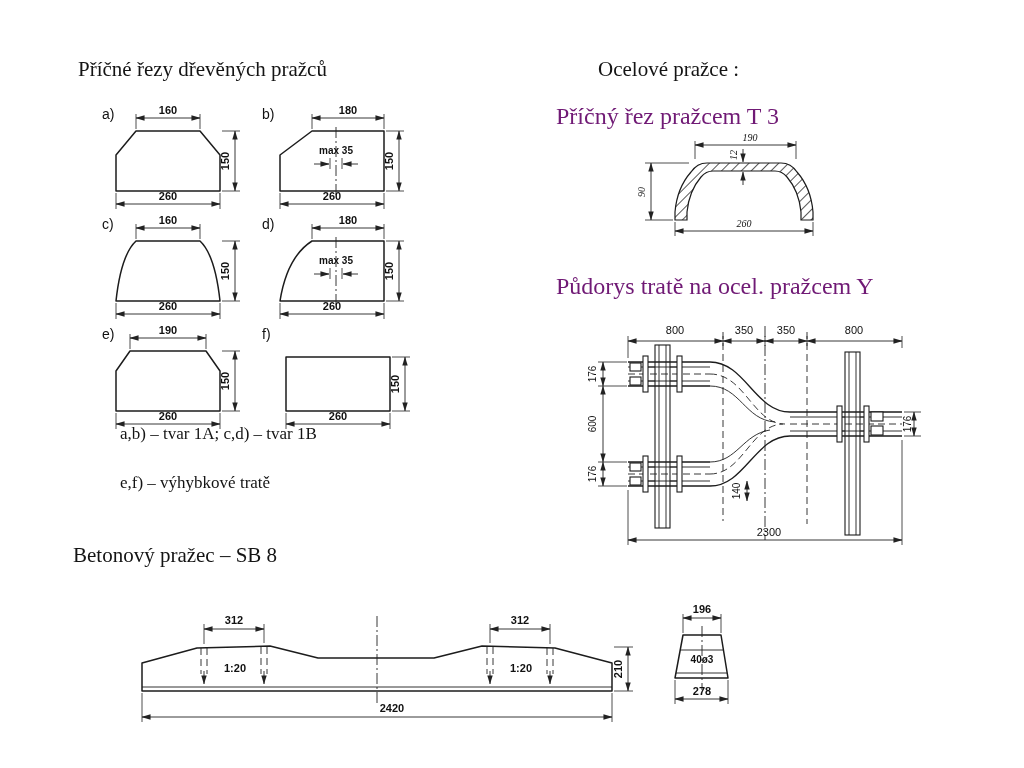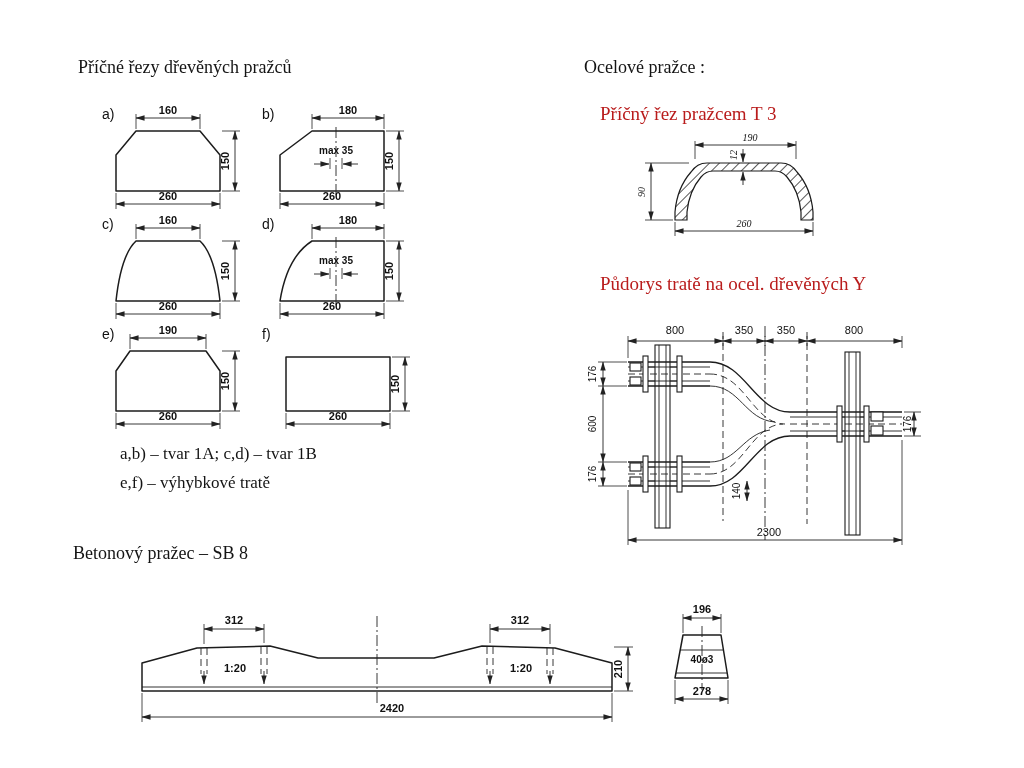--- a/index.html
+++ b/index.html
@@ -1,20 +1,20 @@
 <!DOCTYPE html>
 <html><head>
 <meta charset="utf-8">
 <style>
   html,body{margin:0;padding:0;}
   body{width:1024px;height:768px;background:#fff;position:relative;overflow:hidden;
        font-family:"Liberation Serif",serif;color:#111;}
   .abs{position:absolute;}
-  .title{font-size:18px;color:#141414;white-space:nowrap;}
-  .subtitle{font-size:19px;color:#b91c1c;white-space:nowrap;margin-left:44px;}
+  .title{font-size:21px;color:#141414;white-space:nowrap;}
+  .subtitle{font-size:24px;color:#701a75;white-space:nowrap;}
   .caption{font-size:17px;color:#141414;white-space:nowrap;}
   svg{overflow:visible;}
   
   .shape{stroke:#1c1c1c;stroke-width:1.5;fill:#fff;stroke-linejoin:round;}
   .ln   {stroke:#1c1c1c;stroke-width:1.3;fill:none;}
   .lnt  {stroke:#1c1c1c;stroke-width:0.9;fill:none;}
   .ext  {stroke:#222;stroke-width:0.8;fill:none;}
   .dim  {stroke:#222;stroke-width:0.9;fill:none;marker-start:url(#aS);marker-end:url(#aE);}
   .arr  {stroke:#222;stroke-width:0.9;fill:none;marker-end:url(#aE);}
   .dash {stroke:#222;stroke-width:0.9;fill:none;stroke-dasharray:7 4;}
@@ -38,25 +38,25 @@
     <marker id="aS" viewBox="0 0 10 6" refX="0.5" refY="3" markerWidth="10" markerHeight="6" orient="auto">
       <path d="M10,0 L0,3 L10,6 Z" fill="#222"></path>
     </marker>
     <pattern id="hatch" patternUnits="userSpaceOnUse" width="7" height="7" patternTransform="rotate(45)">
       <line x1="0" y1="0" x2="0" y2="7" stroke="#2a2a2a" stroke-width="1.6"></line>
     </pattern>
   </defs>
 </svg>
 
 <div class="abs title" style="left:78px;top:57px">Příčné řezy dřevěných pražců</div>
-<div class="abs title" style="left:584px;top:57px">Ocelové pražce :</div>
+<div class="abs title" style="left:598px;top:57px">Ocelové pražce :</div>
 <div class="abs subtitle" style="left:556px;top:103px">Příčný řez pražcem T 3</div>
-<div class="abs subtitle" style="left:556px;top:273px">Půdorys tratě na ocel. dřevěných Y</div>
+<div class="abs subtitle" style="left:556px;top:273px">Půdorys tratě na ocel. pražcem Y</div>
 <div class="abs title" style="left:73px;top:543px">Betonový pražec – SB 8</div>
-<div class="abs caption" style="left:120px;top:444px">a,b) – tvar 1A; c,d) – tvar 1B</div>
+<div class="abs caption" style="left:120px;top:424px">a,b) – tvar 1A; c,d) – tvar 1B</div>
 <div class="abs caption" style="left:120px;top:473px">e,f) – výhybkové tratě</div>
 
 <svg class="abs" style="left:88px;top:103px" width="170" height="112" viewBox="0 0 170 112">
   <text class="lbl" x="14" y="16">a)</text>
   <path class="shape" d="M28,88 L28,52 L48,28 L112,28 L132,52 L132,88 Z"></path>
   <g class="ext">
     <path d="M48,26 V11 M112,26 V11 M134,28 H152 M134,88 H152 M28,90 V106 M132,90 V106"></path>
   </g>
   <g>
     <path class="dim" d="M48,15 H112"></path>

